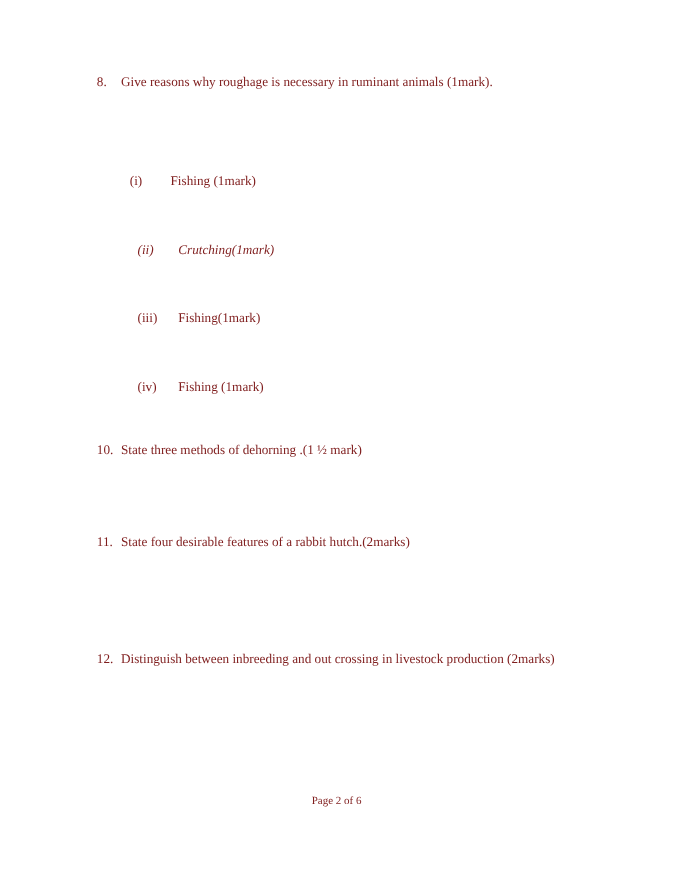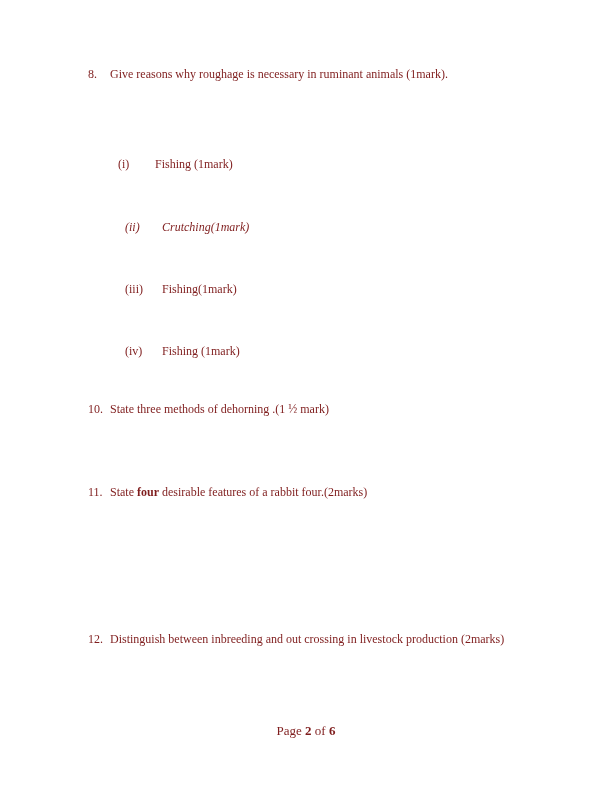--- a/index.html
+++ b/index.html
@@ -10,26 +10,26 @@
     height: 792px;
     background: #ffffff;
     font-family: "Liberation Serif", serif;
     font-size: 12px;
     color: #7f1d1d;
     overflow: hidden;
   }
   .line { position: absolute; white-space: nowrap; }
   .qnum  { display: inline-block; width: 22px; }
   .subnum{ display: inline-block; width: 37px; }
-  .bold  { font-weight: bold; }
+  .bold  { font-weight: normal; }
   .footer {
     position: absolute;
     left: 0; right: 0;
     text-align: center;
-    font-size: 13px;
+    font-size: 10px;
     white-space: nowrap;
   }
 </style>
 </head>
 <body>
 
 <div class="page">
 
   <div class="line" style="top: 67px; left: 88px;">
     <span class="qnum">8.</span><span>Give reasons why roughage is necessary in ruminant animals (1mark).</span>
@@ -50,24 +50,24 @@
 
   <div class="line" style="top: 344px; left: 125px;">
     <span class="subnum">(iv)</span><span>Fishing (1mark)</span>
   </div>
 
   <div class="line" style="top: 402px; left: 88px;">
     <span class="qnum">10.</span><span>State three methods of dehorning .(1 ½  mark)</span>
   </div>
 
   <div class="line" style="top: 485px; left: 88px;">
-    <span class="qnum">11.</span><span>State </span><span class="bold">four</span><span> desirable features of a rabbit four.(2marks)</span>
+    <span class="qnum">11.</span><span>State </span><span class="bold">four</span><span> desirable features of a rabbit hutch.(2marks)</span>
   </div>
 
-  <div class="line" style="top: 592px; left: 88px; margin-top: 40px;">
+  <div class="line" style="top: 592px; left: 88px;">
     <span class="qnum">12.</span><span>Distinguish between inbreeding and out crossing in livestock production (2marks)</span>
   </div>
 
   <div class="footer" style="top: 723px;">
     <span>Page </span><span class="bold">2</span><span> of </span><span class="bold">6</span>
   </div>
 
 </div>
 
 </body></html>

